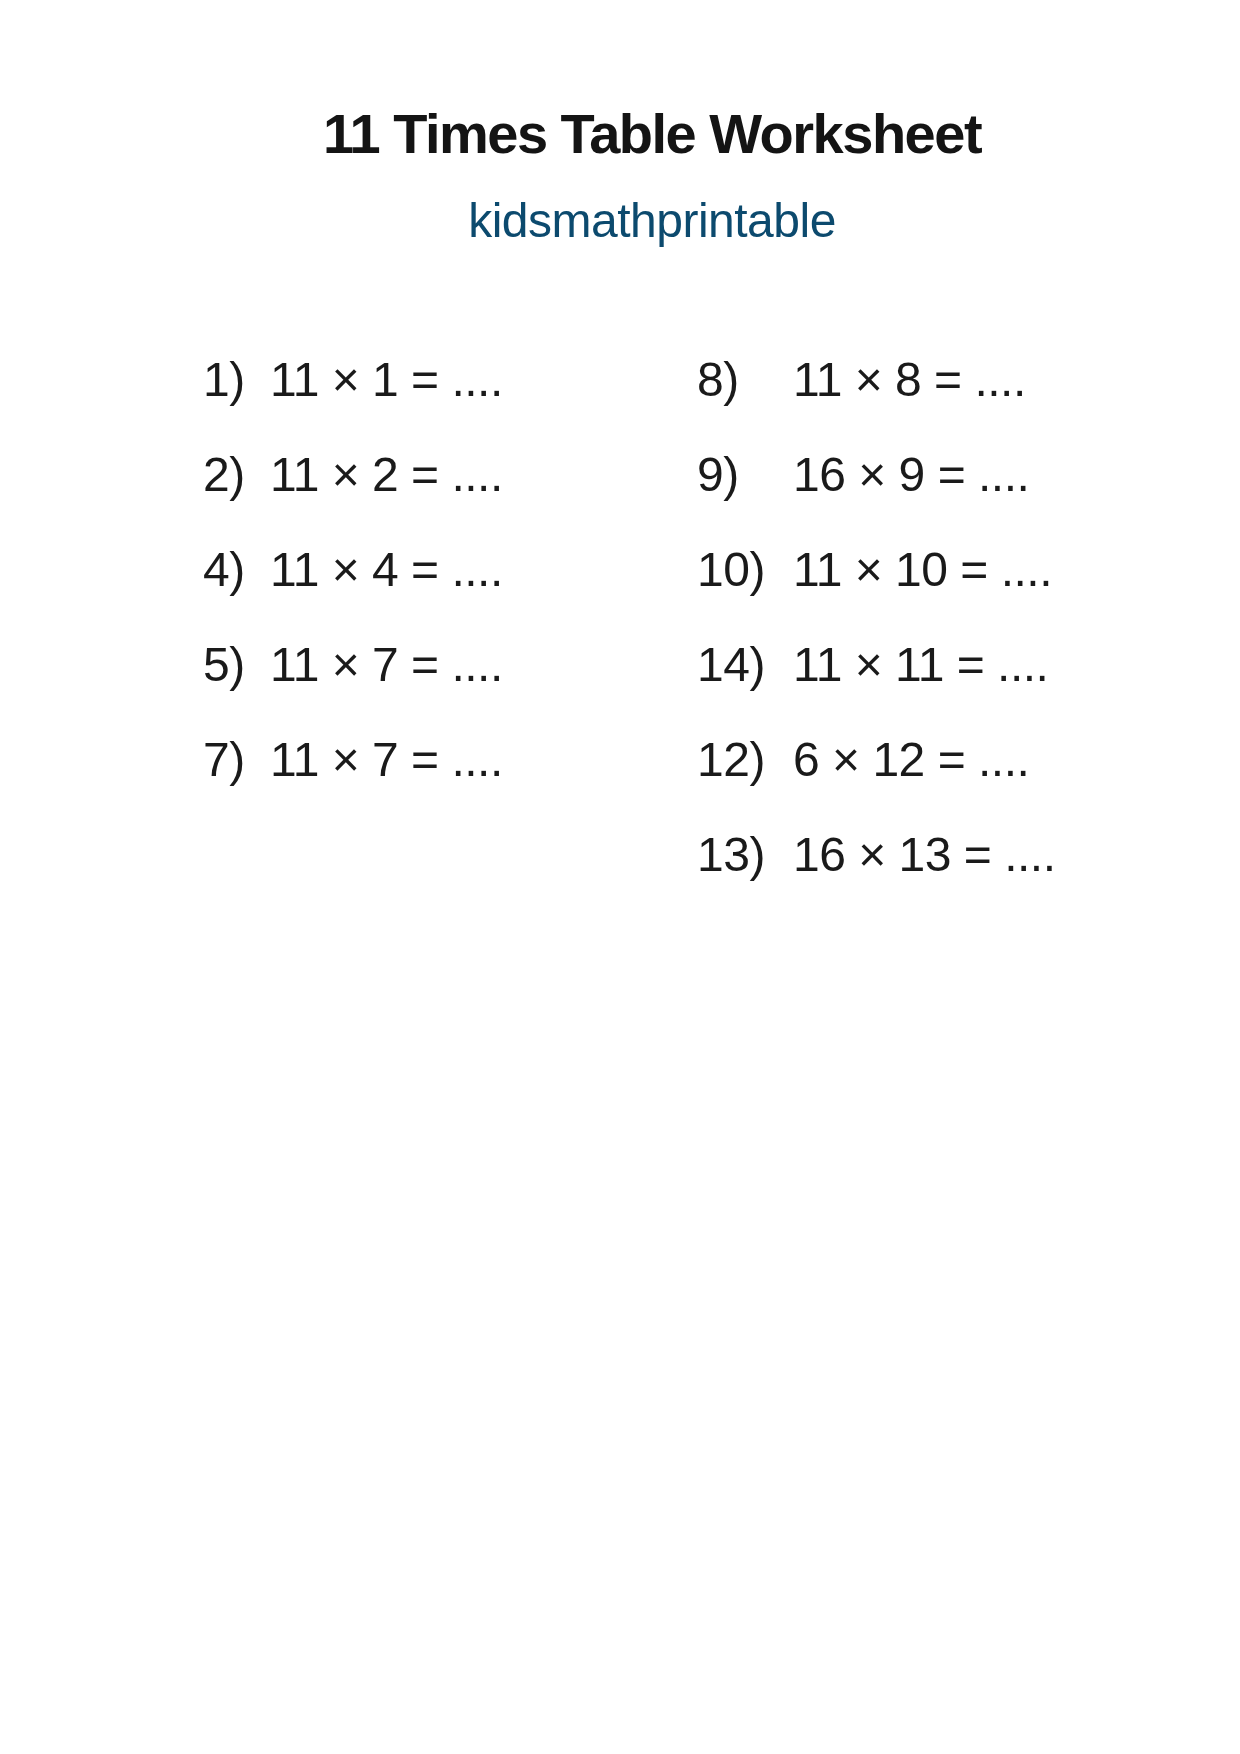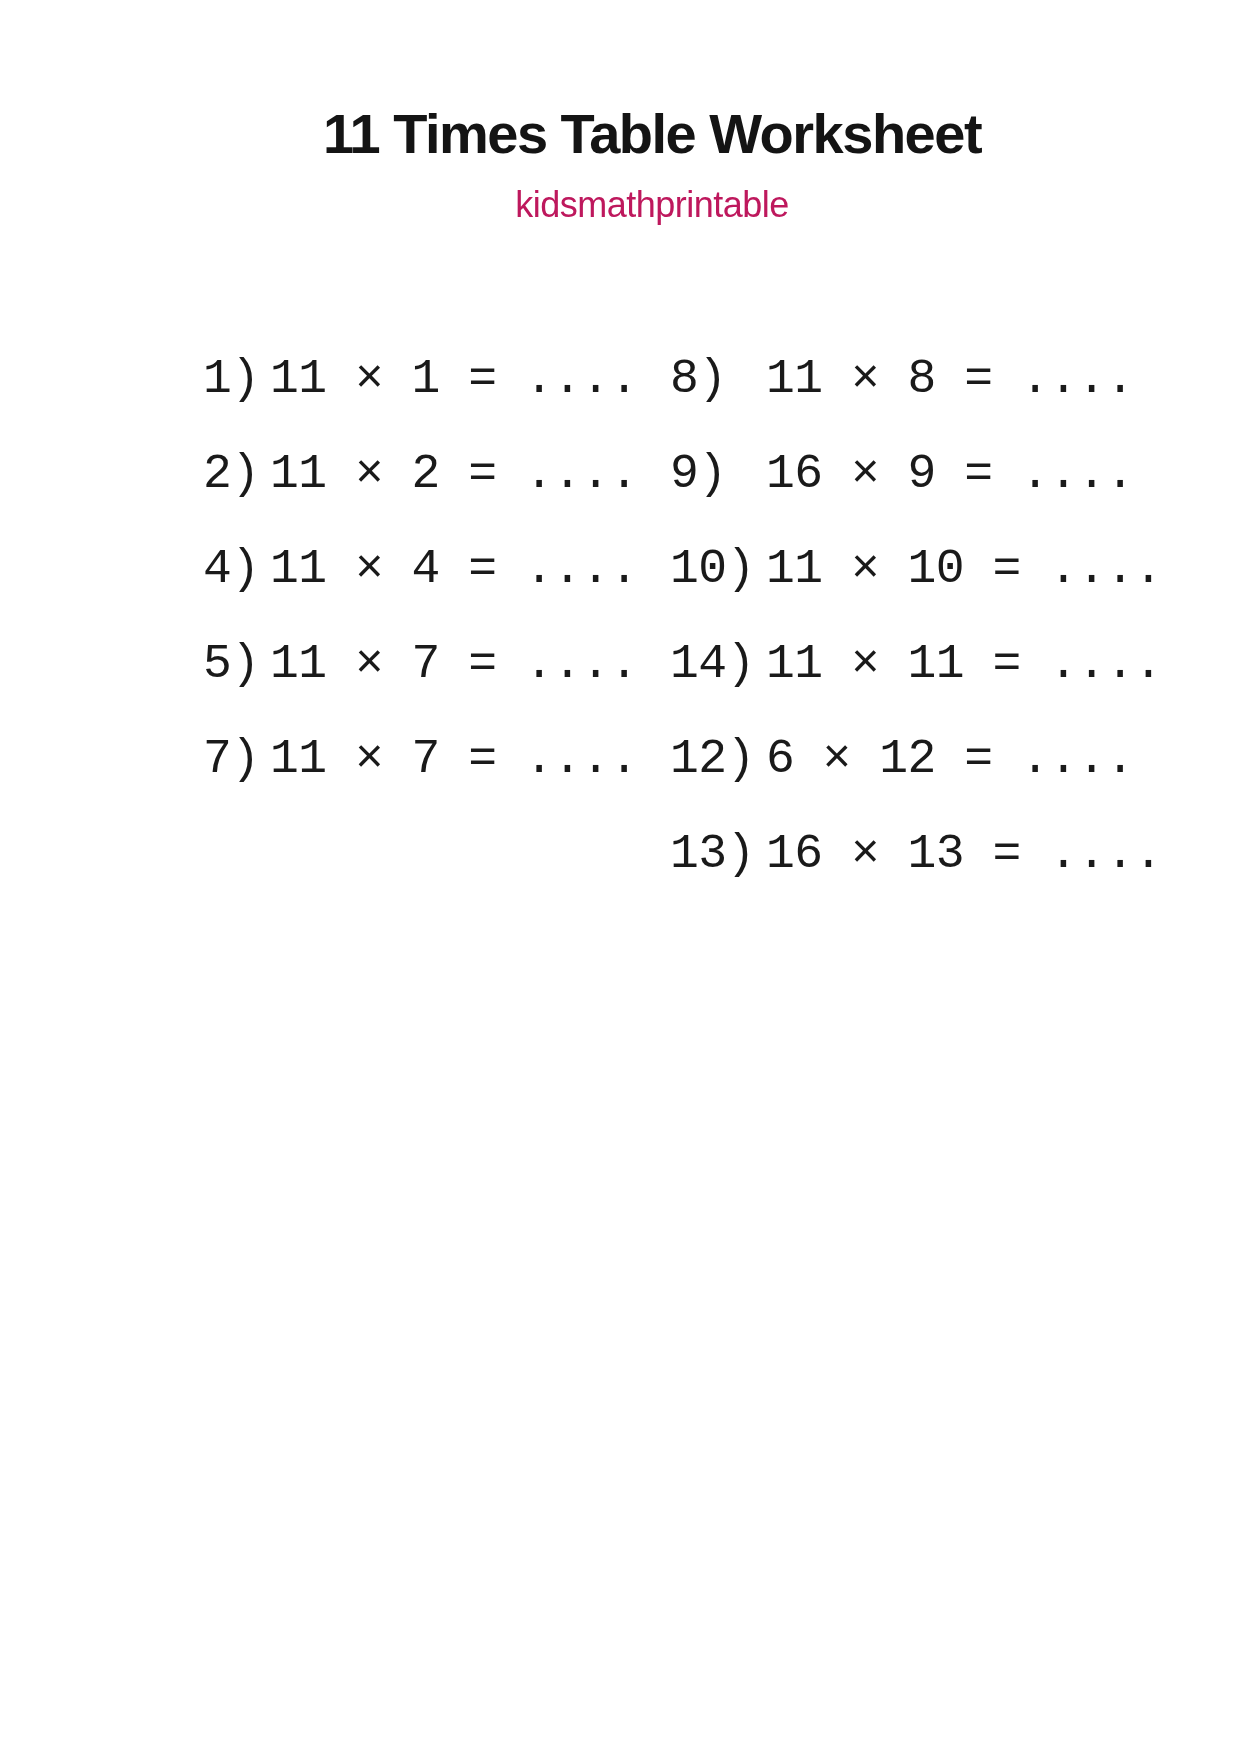--- a/index.html
+++ b/index.html
@@ -24,46 +24,45 @@
     text-align: center;
   }
   .title {
     font-size: 56px;
     line-height: 56px;
     font-weight: bold;
     letter-spacing: -1.5px;
     color: #141414;
   }
   .subtitle {
-    margin-top: 22px;
-    font-size: 36px;
+    margin-top: 38px;
+    font-size: 48px;
     line-height: 42px;
     font-weight: normal;
     letter-spacing: -0.5px;
-    color: #be185d;
+    color: #0c4a6e;
   }
   .problems {
     position: absolute;
     top: 332px;
     left: 0;
     right: 0;
     color: #1a1a1a;
     font-size: 48px;
     letter-spacing: -0.5px;
   }
   .col {
     position: absolute;
     top: 0;
   }
   .col-left  { left: 203px; }
-  .col-right { left: 670px; }
+  .col-right { left: 697px; }
   .problem-row {
     line-height: 95px;
     white-space: nowrap;
-    font-family: Liberation Mono, monospace;
   }
   .p-num {
     display: inline-block;
     text-align: left;
   }
   .col-left  .p-num { min-width: 67px; }
   .col-right .p-num { min-width: 96px; }
   .p-expr {
     display: inline;
   }

